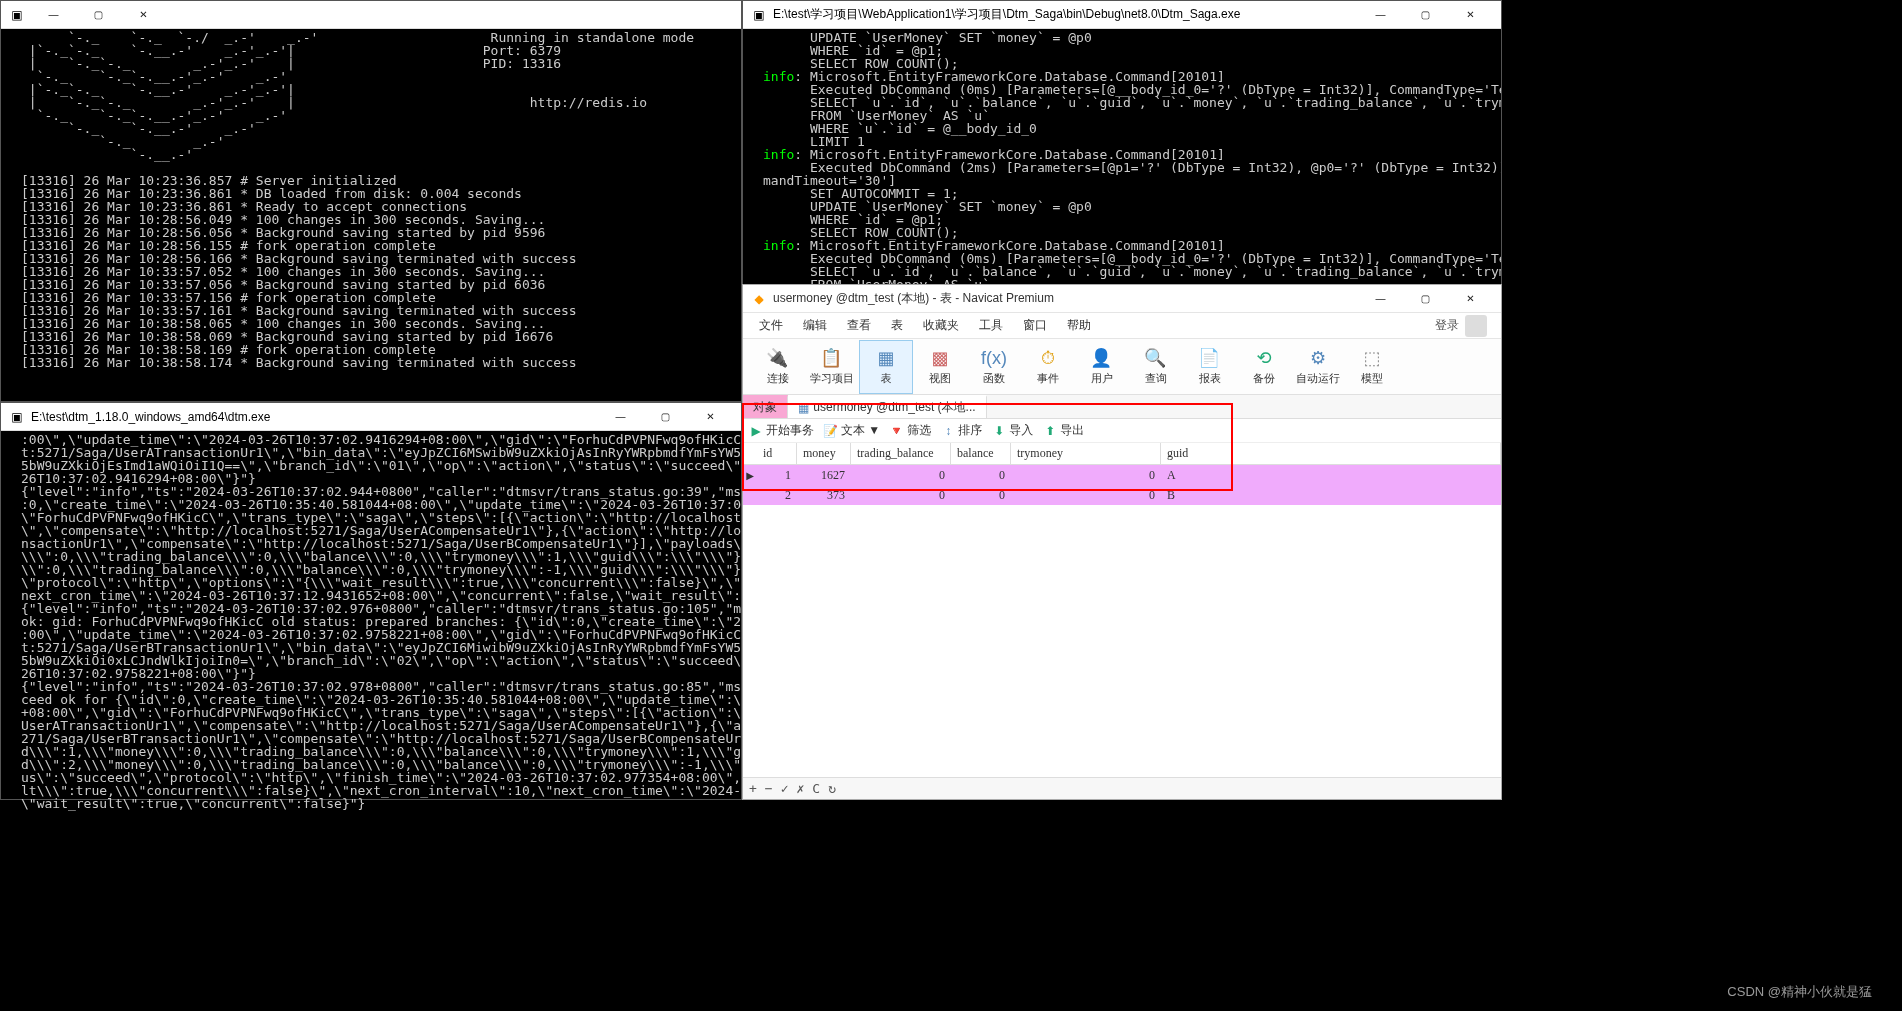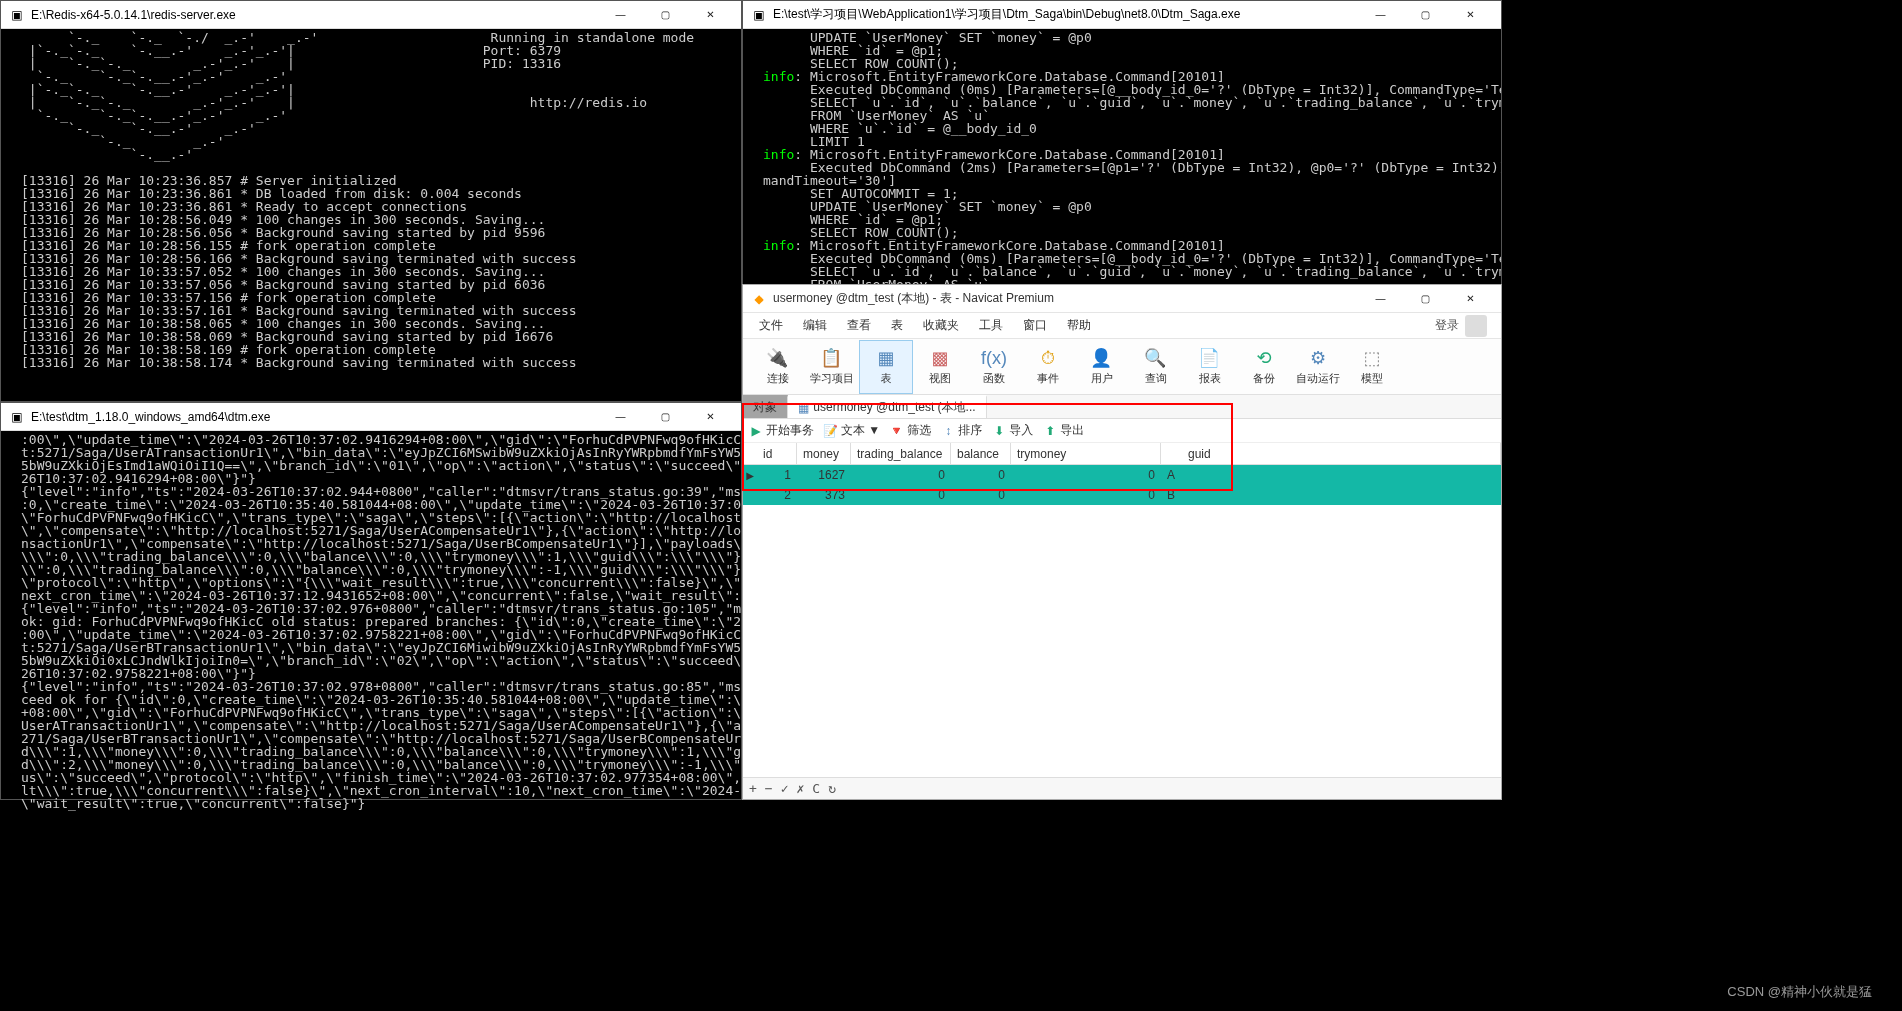--- a/index.html
+++ b/index.html
@@ -18,26 +18,26 @@
 .nav-menu-item { padding: 4px 10px; display: flex; align-items: center; }
 .nav-login { margin-left: auto; display: flex; align-items: center; padding: 0 8px; color: #555; }
 .nav-avatar { width: 22px; height: 22px; background: #ddd; border-radius: 3px; margin-left: 6px; }
 .nav-toolbar { height: 56px; display: flex; align-items: center; padding: 0 8px; gap: 0; border-bottom: 1px solid #e0e0e0; background: #fdfdfd; }
 .nav-tool { width: 54px; height: 54px; display: flex; flex-direction: column; align-items: center; justify-content: center; gap: 2px; border: 1px solid transparent; }
 .nav-tool.active { background: #e6f3ff; border: 1px solid #99ccee; }
 .nav-tool-icon { width: 22px; height: 22px; display: flex; align-items: center; justify-content: center; font-size: 18px; }
 .nav-tool-label { font-size: 11px; color: #333; }
 .nav-tabrow { height: 24px; display: flex; align-items: stretch; border-bottom: 1px solid #ddd; background: #f7f7f7; font-size: 12px; }
 .nav-tab { padding: 3px 10px; display: flex; align-items: center; border-right: 1px solid #ddd; background: #fff; border-top: 2px solid #fff; gap:4px; }
-.nav-tab.obj { background: #a3a3a3; border-top: 2px solid transparent; }
+.nav-tab.obj { background: #f9a8d4; border-top: 2px solid transparent; }
 .nav-actionbar { height: 24px; display: flex; align-items: center; padding: 0 6px; gap: 10px; border-bottom: 1px solid #eee; background: #fff; font-size: 12px; color: #333; }
 .nav-action { display: flex; align-items: center; gap: 3px; }
 .nav-action-icon { width: 14px; height: 14px; display: inline-flex; align-items: center; justify-content: center; }
 .redbox { border: 2px solid #ff0000; position: absolute; pointer-events: none; }
-.data-area { background: #14b8a6; }
+.data-area { background: #f0abfc; font-family: Liberation Serif, serif; }
 .data-header { display: flex; height: 22px; border-bottom: 1px solid #ddd; background: #fff; font-size: 12px; }
 .data-header-cell { border-right: 1px solid #ddd; padding: 3px 6px; display: flex; align-items: center; color: #333; }
 .data-row { display: flex; height: 20px; font-size: 12px; }
 .data-cell { padding: 2px 6px; display: flex; align-items: center; }
 .row-selector { width: 14px; display: flex; align-items: center; justify-content: center; color: #333; font-size: 10px; }
 .statusbar { position: absolute; bottom: 0; left: 0; right: 0; height: 22px; background: #f7f7f7; border-top: 1px solid #ddd; display: flex; align-items: center; padding: 0 6px; gap: 8px; font-size: 13px; color: #555; }
 .statusbar span { font-family: monospace; }
 .watermark { position: absolute; bottom: 10px; right: 30px; color: rgba(180,180,180,0.85); font-size: 13px; font-family: 'Microsoft YaHei', sans-serif; }
 .col-id { width: 40px; text-align: right; justify-content: flex-end; }
 .col-money { width: 54px; text-align: left; justify-content: flex-end; }
@@ -51,21 +51,20 @@
 .hdr-balance { width: 60px; }
 .hdr-trymoney { width: 150px; }
 .hdr-guid { width: 260px; }
 </style>
 </head>
 <body>
 
 <div class="console-window" style="left:0; top:0; width:742px; height:402px;">
   <div class="titlebar">
     <span class="titlebar-icon">▣</span>
-    <span class="titlebar-text">E:\Redis-x64-5.0.14.1\redis-server.exe</span>
     <div class="win-controls">
       <div class="win-btn">—</div>
       <div class="win-btn">▢</div>
       <div class="win-btn">✕</div>
     </div>
   </div>
   <div class="console-body">      `-._    `-._  `-./  _.-'    _.-'                      Running in standalone mode
  |`-._`-._    `-.__.-'    _.-'_.-'|                        Port: 6379
  |    `-._`-._        _.-'_.-'    |                        PID: 13316
   `-._    `-._`-.__.-'_.-'    _.-'
@@ -275,21 +274,21 @@
       </div>
     </div>
   <div class="data-area">
     <div class="data-header">
       <div class="row-selector"></div>
       <div class="data-header-cell hdr-id">id</div>
       <div class="data-header-cell hdr-money">money</div>
       <div class="data-header-cell hdr-trading">trading_balance</div>
       <div class="data-header-cell hdr-balance">balance</div>
       <div class="data-header-cell hdr-trymoney">trymoney</div>
-      <div class="data-header-cell hdr-guid" style="flex:1;margin-left:21px;">guid</div>
+      <div class="data-header-cell hdr-guid" style="flex:1;">guid</div>
     </div>
     <div id="data-rows">
         <div class="data-row">
           <div class="row-selector">▶</div>
           <div class="data-cell col-id">1</div>
           <div class="data-cell col-money">1627</div>
           <div class="data-cell col-trading">0</div>
           <div class="data-cell col-balance">0</div>
           <div class="data-cell col-trymoney">0</div>
           <div class="data-cell col-guid" style="flex: 1 1 0%;">A</div>

